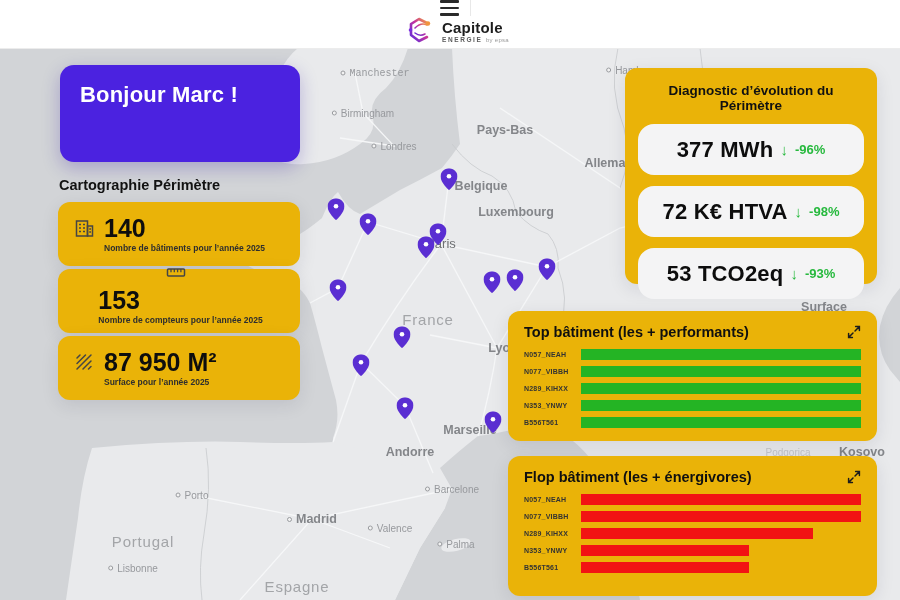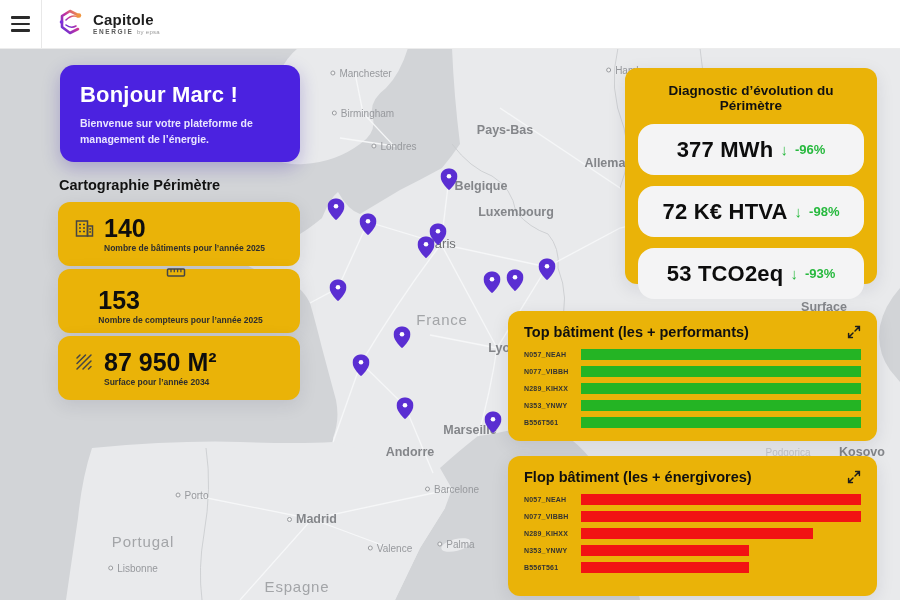--- a/index.html
+++ b/index.html
@@ -1,21 +1,21 @@
 <!DOCTYPE html>
 <html><head>
 <meta charset="utf-8">
 <style>
   html,body{margin:0;padding:0;background:#fff;}
   .screen{position:relative;width:900px;height:600px;overflow:hidden;background:#fff;
           font-family:"Liberation Sans",sans-serif;-webkit-font-smoothing:antialiased;}
 
   
   .topbar{position:absolute;left:0;top:0;width:900px;height:48px;background:#fff;z-index:20;
-          border-bottom:1px solid #ececec;display:flex;align-items:center;}
+          border-bottom:1px solid #ececec;display:flex;align-items:center;flex-direction:column;}
   .hamburger{width:41px;height:48px;display:flex;flex-direction:column;justify-content:center;
              align-items:center;gap:4px;border-right:1px solid #e8e8e8;cursor:pointer;}
   .hamburger span{display:block;width:19px;height:2.4px;background:#2a2a2a;border-radius:1px;}
   .logo{display:flex;align-items:center;gap:7px;margin-left:14px;cursor:pointer;}
   .logo-text{display:flex;flex-direction:column;line-height:1;}
   .logo-title{font-size:15px;font-weight:bold;color:#1d1d1d;letter-spacing:.2px;}
   .logo-sub{font-size:6.5px;color:#5a5a5a;letter-spacing:1.6px;margin-top:2px;font-weight:bold;}
   .logo-sub .by{letter-spacing:.3px;color:#9a9a9a;font-weight:normal;font-size:6px;}
 
   
@@ -105,21 +105,21 @@
         <path d="M441,196 Q400,250 361,315 L405,358 L433,425"></path>
         <path d="M441,196 L368,174 L338,240 L310,255"></path>
         <path d="M361,315 L333,394"></path>
         <path d="M312,471 L192,447 M312,471 L452,441 M312,471 L390,500 M312,471 L240,552"></path>
         <path d="M355,25 L363,65 L394,98 L340,90"></path>
         <path d="M500,60 L560,100 L620,140 M547,219 L620,180 L700,160"></path>
         <path d="M497,300 L430,287 M497,300 L547,219"></path>
       </g>
     </svg>
     <div>
-        <div class="map-label md" style="left: 361px; top: 25px;">
+        <div class="map-label md" style="left: 375px; top: 25px; font-family: Liberation Mono, monospace;">
           <span class="town-dot"></span>
           <span>Manchester</span>
         </div>
         <div class="map-label md" style="left: 363px; top: 65px;">
           <span class="town-dot"></span>
           <span>Birmingham</span>
         </div>
         <div class="map-label md" style="left: 394px; top: 98px;">
           <span class="town-dot"></span>
           <span>Londres</span>
@@ -132,21 +132,21 @@
         </div>
         <div class="map-label lg" style="left: 616px; top: 115px;">
           <span>Allemagne</span>
         </div>
         <div class="map-label lg" style="left: 516px; top: 164px;">
           <span>Luxembourg</span>
         </div>
         <div class="map-label dark" style="left: 441px; top: 195px;">
           <span>Paris</span>
         </div>
-        <div class="map-label xl" style="left: 428px; top: 271px; margin-left: 14px;">
+        <div class="map-label xl" style="left: 428px; top: 271px;">
           <span>France</span>
         </div>
         <div class="map-label lg" style="left: 503px; top: 300px;">
           <span>Lyon</span>
         </div>
         <div class="map-label lg" style="left: 470px; top: 382px;">
           <span>Marseille</span>
         </div>
         <div class="map-label lg" style="left: 410px; top: 404px;">
           <span>Andorre</span>
@@ -155,21 +155,21 @@
           <span class="town-dot"></span>
           <span>Barcelone</span>
         </div>
         <div class="map-label lg" style="left: 312px; top: 471px;">
           <span class="town-dot"></span>
           <span>Madrid</span>
         </div>
         <div class="map-label xl" style="left: 297px; top: 498px; margin-top: 40px;">
           <span>Espagne</span>
         </div>
-        <div class="map-label md" style="left: 390px; top: 500px;">
+        <div class="map-label md" style="left: 390px; top: 480px;">
           <span class="town-dot"></span>
           <span>Valence</span>
         </div>
         <div class="map-label md" style="left: 456px; top: 496px;">
           <span class="town-dot"></span>
           <span>Palma</span>
         </div>
         <div class="map-label md" style="left: 192px; top: 447px;">
           <span class="town-dot"></span>
           <span>Porto</span>
@@ -289,21 +289,20 @@
         <span class="logo-sub">
           <span>ENERGIE</span>
           <span class="by">by epsa</span>
         </span>
       </div>
     </div>
   </header>
 
   <div class="welcome">
     <div class="welcome-title">Bonjour Marc !</div>
-    <div class="welcome-sub">Bienvenue sur votre plateforme de management de l’énergie.</div>
   </div>
 
   <div class="section-heading">Cartographie Périmètre</div>
 
   <div class="card stat-card" style="top:202px;">
     <span class="stat-icon">
       <svg width="22" height="22" viewBox="0 0 22 22" fill="none" stroke="#454545" stroke-width="1.5">
         <rect x="3.5" y="4" width="11" height="15"></rect>
           <rect x="14.5" y="9" width="5" height="10"></rect>
         <path d="M6 7.5h2 M10 7.5h2 M6 11h2 M10 11h2 M6 14.5h2 M10 14.5h2 M16.2 12h1.8 M16.2 15h1.8" stroke-width="1.3"></path>
@@ -329,21 +328,21 @@
   </div>
 
   <div class="card stat-card" style="top:336px;">
     <span class="stat-icon">
       <svg width="22" height="22" viewBox="0 0 22 22" fill="none" stroke="#454545" stroke-width="1.5" stroke-linecap="round">
         <path d="M4 18 L18 4 M4 12.5 L12.5 4 M4 7 L7 4 M10 18 L18 10 M15.5 18 L18 15.5"></path>
       </svg>
     </span>
     <div class="stat-text">
       <span class="stat-value">87 950 M²</span>
-      <span class="stat-label">Surface pour l’année 2034</span>
+      <span class="stat-label">Surface pour l’année 2025</span>
     </div>
   </div>
 
   <div class="card diag">
     <div class="diag-title">Diagnostic d’évolution du Périmètre</div>
     <div class="diag-box">
       <span class="diag-value">377 MWh</span>
       <span class="diag-arrow delta-color" style="color: rgb(39, 185, 62);">↓</span>
       <span class="diag-delta delta-color" style="color: rgb(39, 185, 62);">-96%</span>
     </div>

